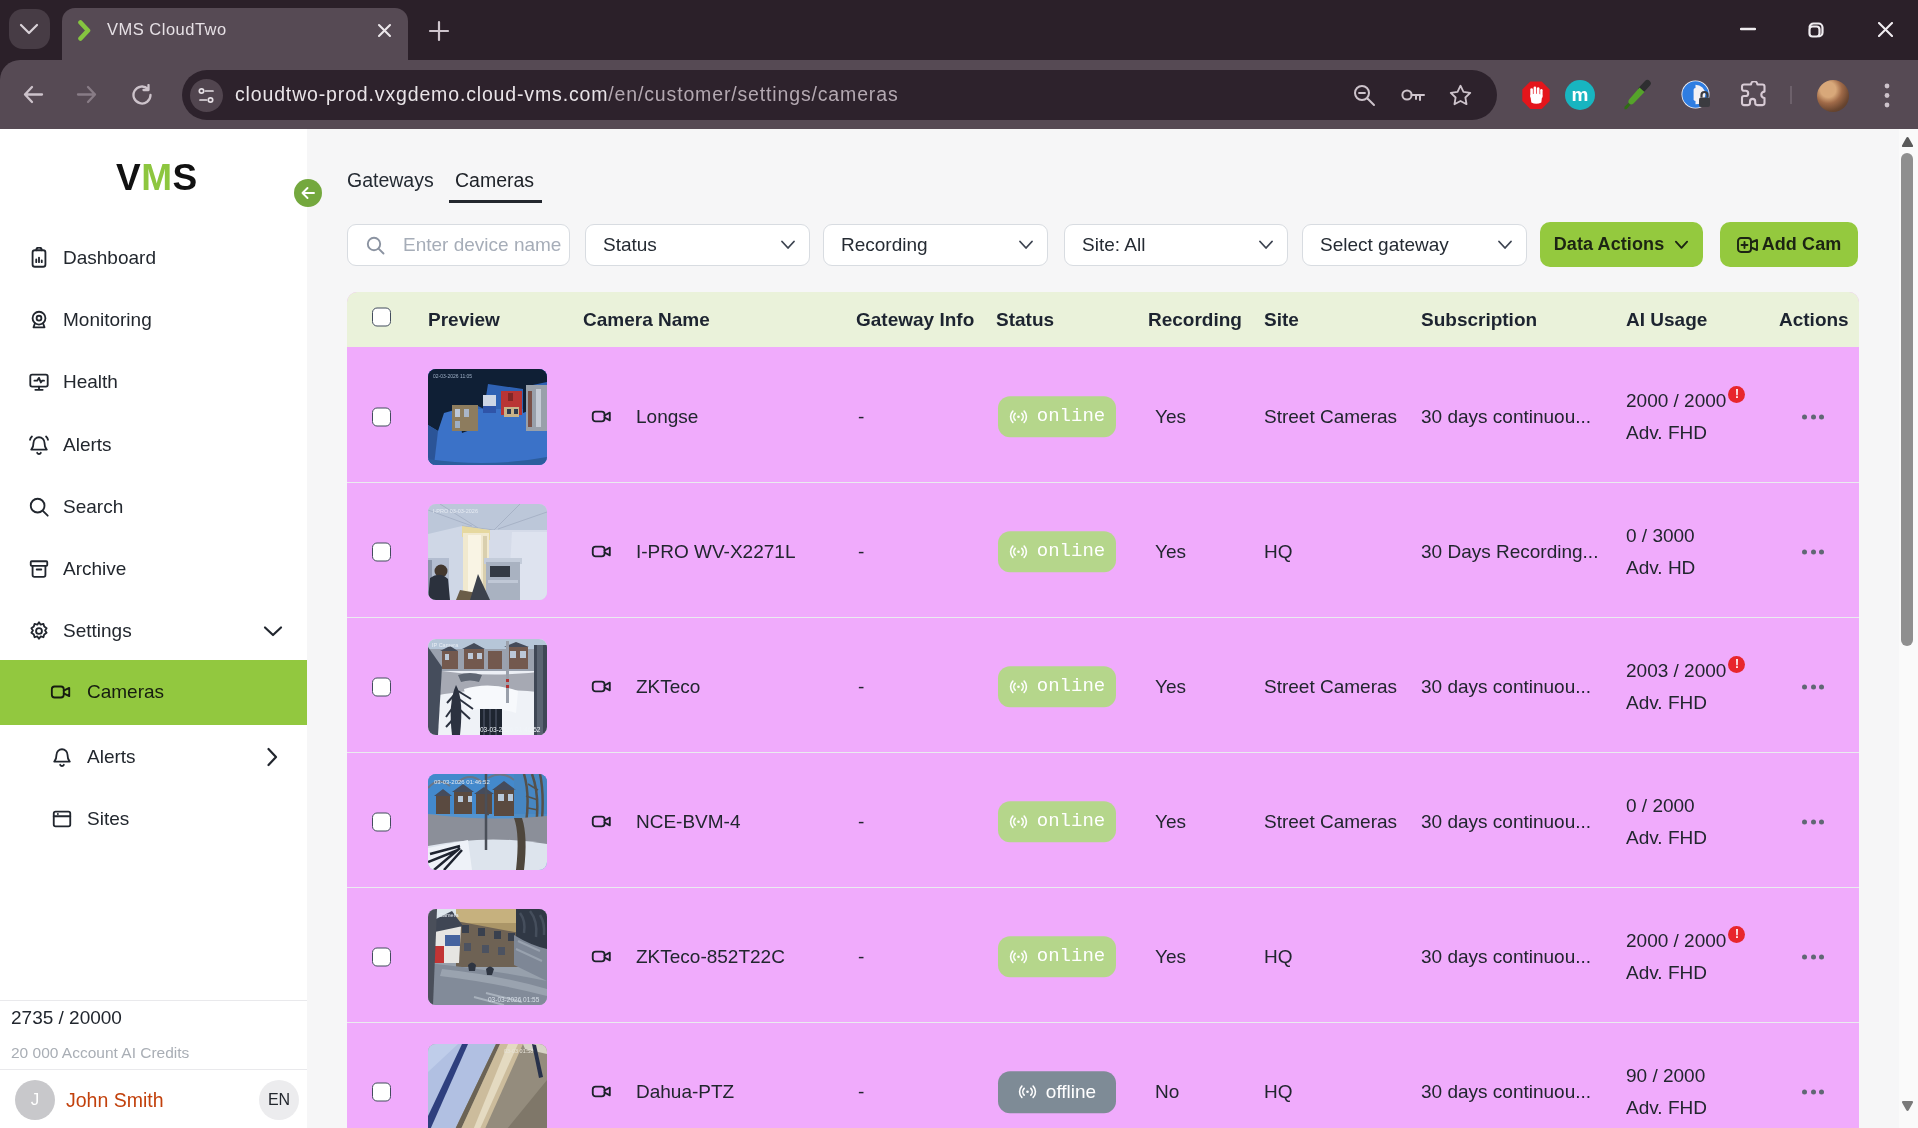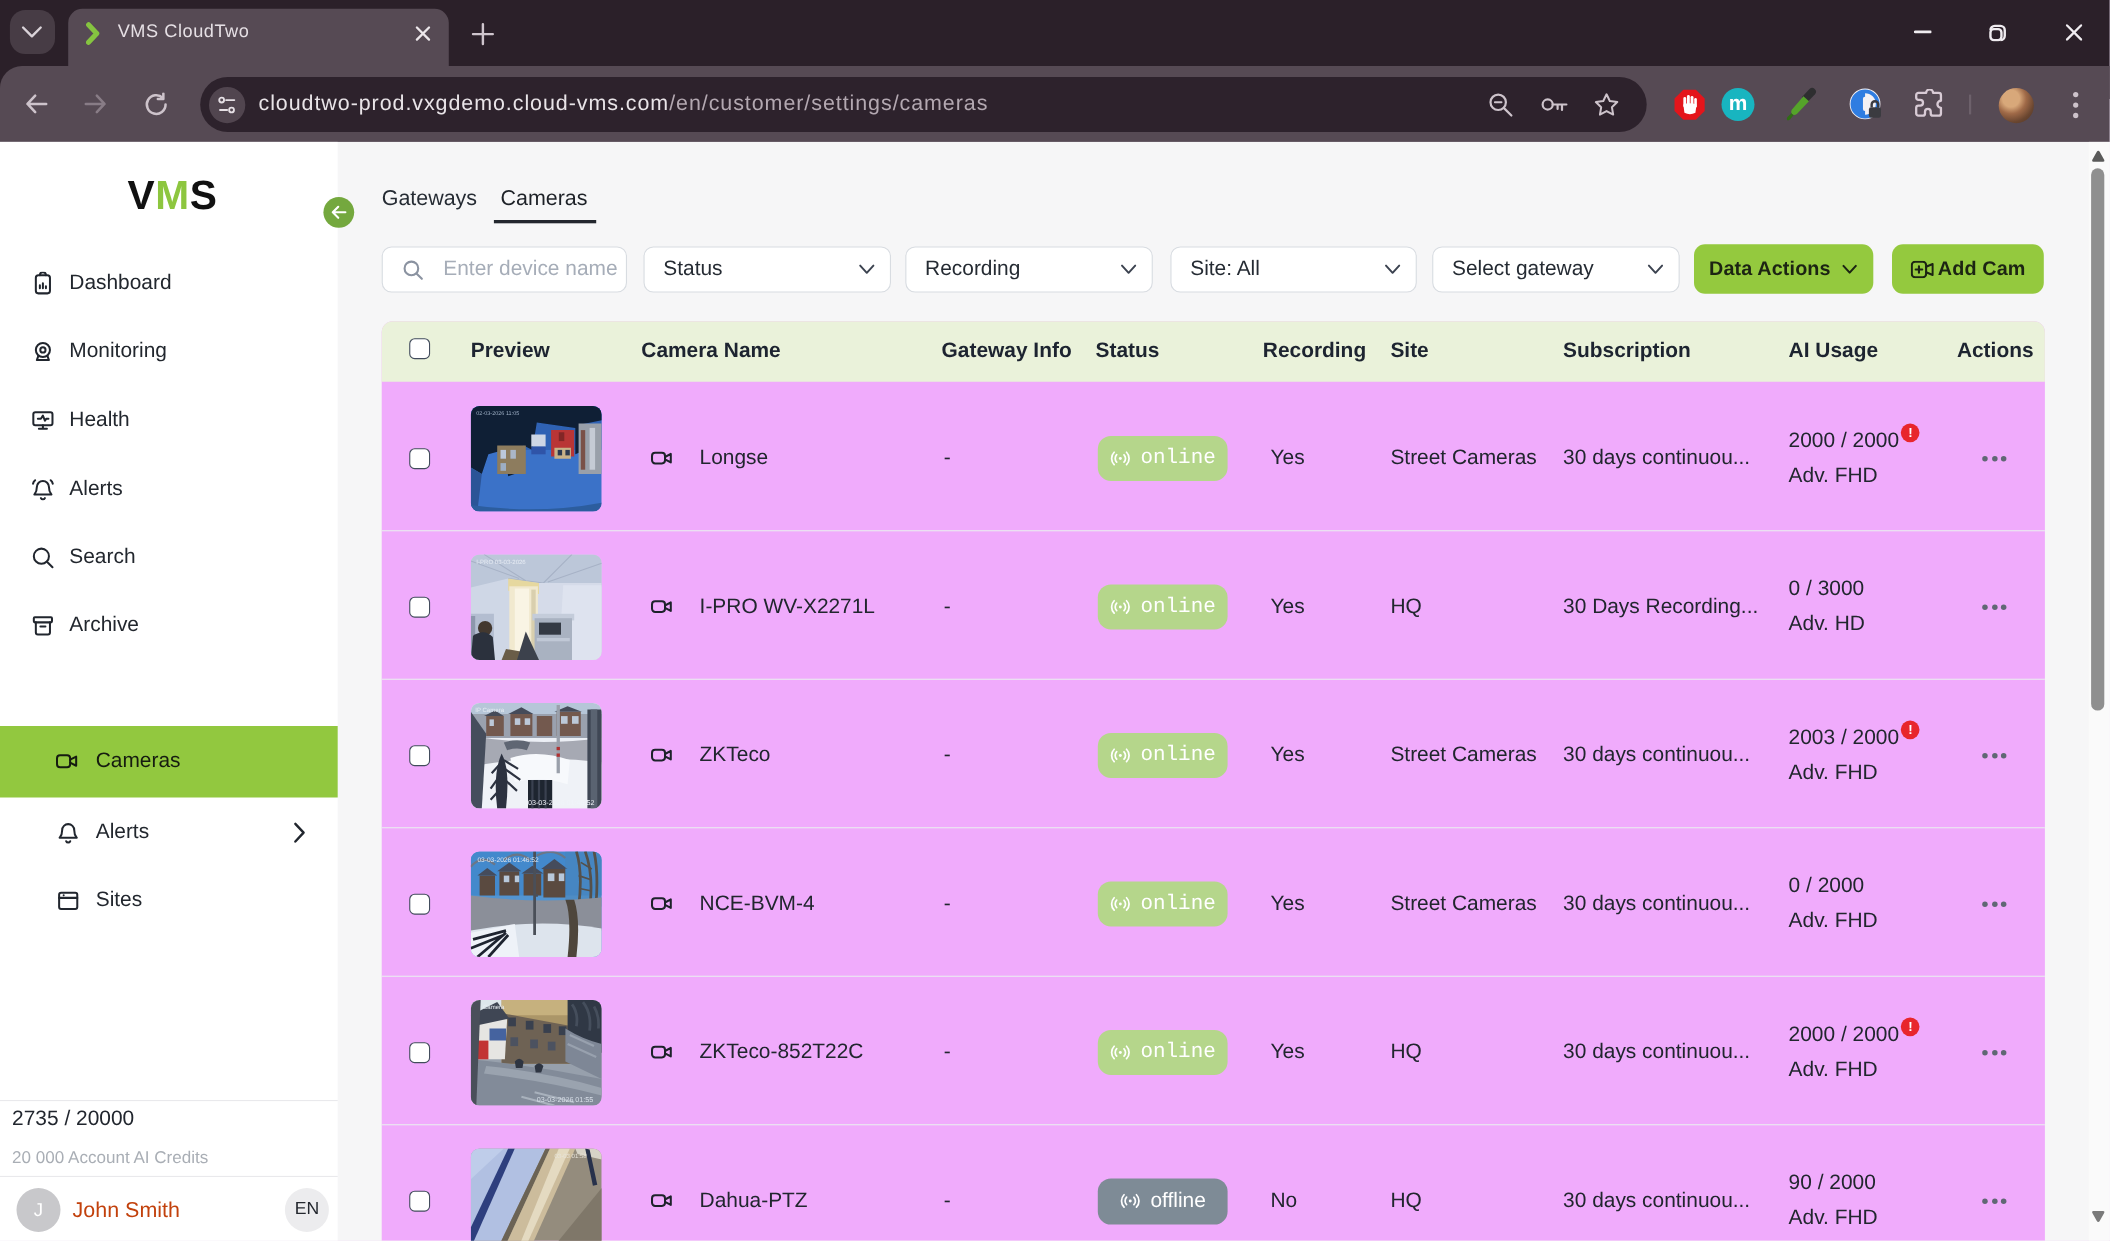--- a/index.html
+++ b/index.html
@@ -202,20 +202,30 @@
 
     <div class="navitem" style="top:420px">
       <svg class="navicon" viewBox="0 0 24 24" fill="none" stroke="#21262e" stroke-width="2" stroke-linecap="round" stroke-linejoin="round">
           <rect x="3" y="3.5" width="18" height="5" rx="1"></rect>
           <path d="M5 8.5 v10 a2 2 0 0 0 2 2 h10 a2 2 0 0 0 2-2 v-10"></path>
           <path d="M9.5 12.5 h5"></path>
         </svg>
       <span class="navtext">Archive</span>
     </div>
 
+    <div class="navitem" style="top:482px">
+      <svg class="navicon" viewBox="0 0 24 24" fill="none" stroke="#21262e" stroke-width="2" stroke-linecap="round" stroke-linejoin="round">
+          <circle cx="12" cy="12" r="3.2"></circle>
+          <path d="M12 2.5 l1.8 2.6 3 -0.9 0.9 3 2.6 1.8 -1.7 2.5 1.7 2.5 -2.6 1.8 -0.9 3 -3 -0.9 -1.8 2.6 -1.8 -2.6 -3 0.9 -0.9 -3 -2.6 -1.8 1.7 -2.5 -1.7 -2.5 2.6 -1.8 0.9 -3 3 0.9 Z"></path>
+        </svg>
+      <span class="navtext">Settings</span>
+      <svg class="abs" style="left:262px;top:13px" width="22" height="14" viewBox="0 0 22 14" fill="none" stroke="#21262e" stroke-width="2.2" stroke-linecap="round" stroke-linejoin="round">
+          <path d="M3 3.5 L11 11 L19 3.5"></path>
+        </svg>
+    </div>
 
     <div class="abs" style="left:0;top:531px;width:307px;height:65px;background:#92c83f"></div>
     <div class="navitem" style="top:543px">
       <svg class="navicon" style="left:50px" viewBox="0 0 24 24" fill="none" stroke="#161c10" stroke-width="2" stroke-linecap="round" stroke-linejoin="round">
           <rect x="2" y="6" width="13" height="12" rx="3"></rect>
           <path d="M15 10.5 L21 7.5 V16.5 L15 13.5"></path>
         </svg>
       <span class="navtext" style="left:87px;color:#161c10">Cameras</span>
     </div>
 

